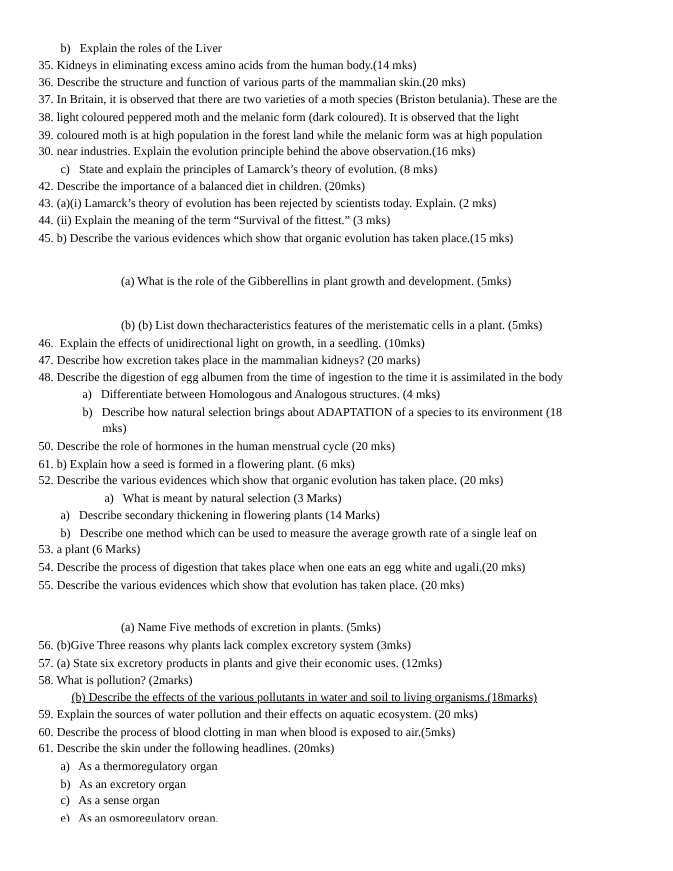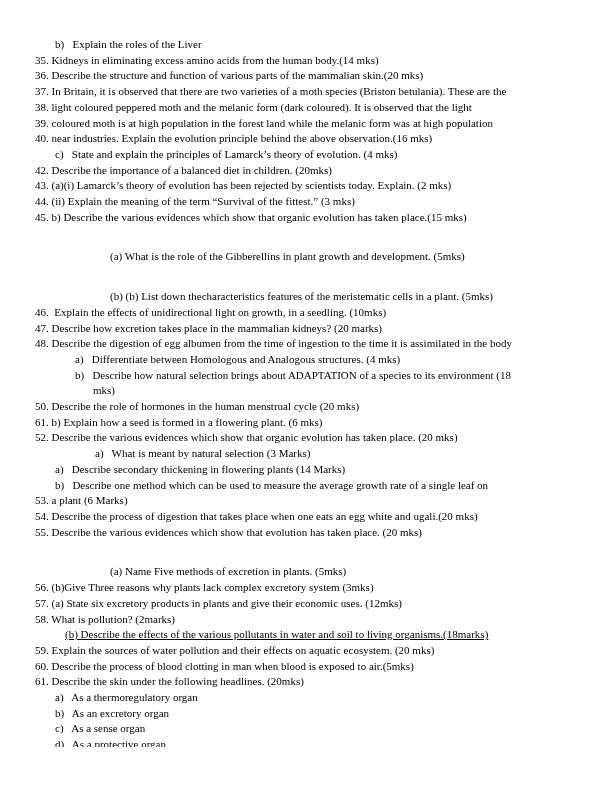--- a/index.html
+++ b/index.html
@@ -34,22 +34,22 @@
 </head>
 <body>
 
 <div class="page">
   <div class="doc-line pl20">b)   Explain the roles of the Liver</div>
   <div class="doc-line pl0">35. Kidneys in eliminating excess amino acids from the human body.(14 mks)</div>
   <div class="doc-line pl0">36. Describe the structure and function of various parts of the mammalian skin.(20 mks)</div>
   <div class="doc-line pl0">37. In Britain, it is observed that there are two varieties of a moth species (Briston betulania). These are the</div>
   <div class="doc-line pl0">38. light coloured peppered moth and the melanic form (dark coloured). It is observed that the light</div>
   <div class="doc-line pl0">39. coloured moth is at high population in the forest land while the melanic form was at high population</div>
-  <div class="doc-line pl0">40. near industries. Explain the evolution principle behind the above observation.(16 mks)</div>
-  <div class="doc-line pl20">c)   State and explain the principles of Lamarck’s theory of evolution. (4 mks)</div>
+  <div class="doc-line pl0">30. near industries. Explain the evolution principle behind the above observation.(16 mks)</div>
+  <div class="doc-line pl20">c)   State and explain the principles of Lamarck’s theory of evolution. (8 mks)</div>
   <div class="doc-line pl0">42. Describe the importance of a balanced diet in children. (20mks)</div>
   <div class="doc-line pl0">43. (a)(i) Lamarck’s theory of evolution has been rejected by scientists today. Explain. (2 mks)</div>
   <div class="doc-line pl0">44. (ii) Explain the meaning of the term “Survival of the fittest.” (3 mks)</div>
   <div class="doc-line pl0">45. b) Describe the various evidences which show that organic evolution has taken place.(15 mks)</div>
   <div class="doc-line pl75">(a) What is the role of the Gibberellins in plant growth and development. (5mks)</div>
   <div class="doc-line pl75">(b) (b) List down thecharacteristics features of the meristematic cells in a plant. (5mks)</div>
   <div class="doc-line pl0">46.  Explain the effects of unidirectional light on growth, in a seedling. (10mks)</div>
   <div class="doc-line pl0">47. Describe how excretion takes place in the mammalian kidneys? (20 marks)</div>
   <div class="doc-line pl0">48. Describe the digestion of egg albumen from the time of ingestion to the time it is assimilated in the body</div>
   <div class="doc-line pl40">a)   Differentiate between Homologous and Analogous structures. (4 mks)</div>
@@ -68,15 +68,14 @@
   <div class="doc-line pl0">56. (b)Give Three reasons why plants lack complex excretory system (3mks)</div>
   <div class="doc-line pl0">57. (a) State six excretory products in plants and give their economic uses. (12mks)</div>
   <div class="doc-line pl0">58. What is pollution? (2marks)</div>
   <div class="doc-line pl30">(b) Describe the effects of the various pollutants in water and soil to living organisms.(18marks)</div>
   <div class="doc-line pl0">59. Explain the sources of water pollution and their effects on aquatic ecosystem. (20 mks)</div>
   <div class="doc-line pl0">60. Describe the process of blood clotting in man when blood is exposed to air.(5mks)</div>
   <div class="doc-line pl0">61. Describe the skin under the following headlines. (20mks)</div>
   <div class="doc-line pl20">a)   As a thermoregulatory organ</div>
   <div class="doc-line pl20">b)   As an excretory organ</div>
   <div class="doc-line pl20">c)   As a sense organ</div>
-  <div class="doc-line pl20">d)   As a protective organ</div>
   <div class="doc-line pl20">e)   As an osmoregulatory organ.</div>
 </div>
 
 </body></html>

